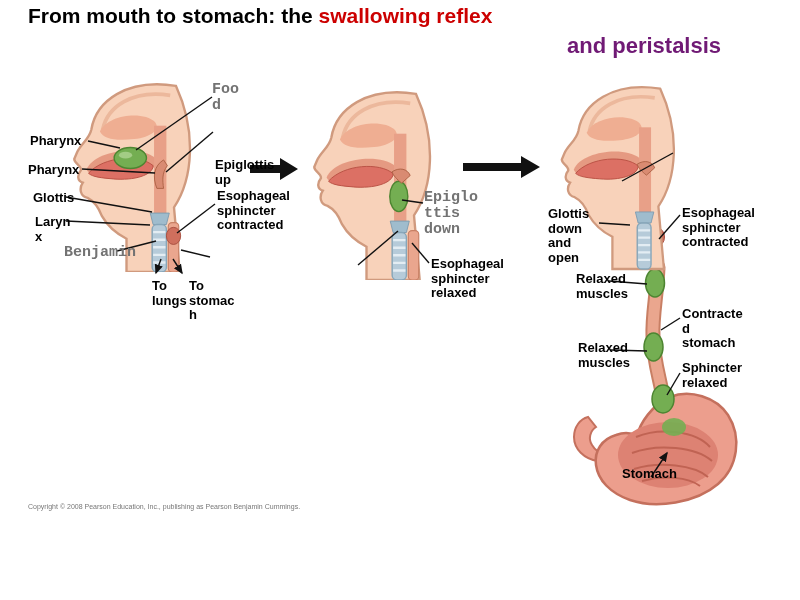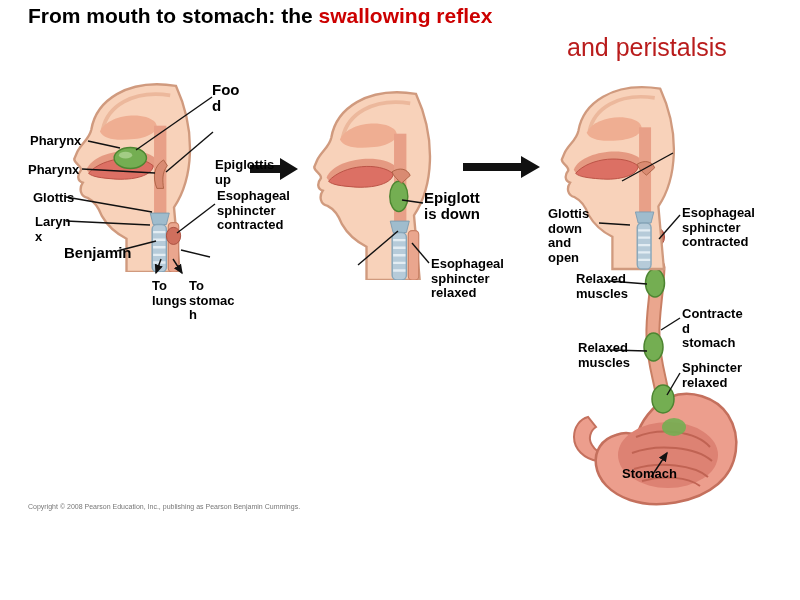--- a/index.html
+++ b/index.html
@@ -1,22 +1,22 @@
 <!DOCTYPE html>
 <html><head>
 <meta charset="utf-8">
 <style>
   html,body{margin:0;padding:0;}
   body{width:800px;height:600px;background:#fff;font-family:"Liberation Sans",sans-serif;}
   #slide{position:relative;width:800px;height:600px;background:#fff;overflow:hidden;}
   .title{position:absolute;left:28px;top:4px;font-size:21px;font-weight:bold;color:#000;white-space:nowrap;}
   .title .hl{color:#cc0000;}
-  .title2{position:absolute;left:567px;top:33px;font-size:25px;font-weight:normal;color:#b91c1c;white-space:nowrap;}
+  .title2{position:absolute;left:567px;top:33px;font-size:22px;font-weight:bold;color:#701a75;white-space:nowrap;}
   .lbl{position:absolute;font-size:13px;font-weight:bold;line-height:1.12;color:#000;overflow-wrap:anywhere;word-break:break-word;z-index:10;}
-  .red{color:#000000;font-size:15px;line-height:1.05;}
+  .red{color:#737373;font-size:15px;line-height:1.05;font-family:Liberation Mono, monospace;}
   .copyright{position:absolute;left:28px;top:503px;font-size:7px;color:#777;z-index:10;}
   .panel-svg{position:absolute;z-index:1;}
   #overlay{position:absolute;left:0;top:0;z-index:5;pointer-events:none;}
 </style>
 </head>
 <body>
 
 <div id="slide">
 
   <div class="title"><span>From mouth to stomach: the </span><span class="hl">swallowing reflex</span></div>

